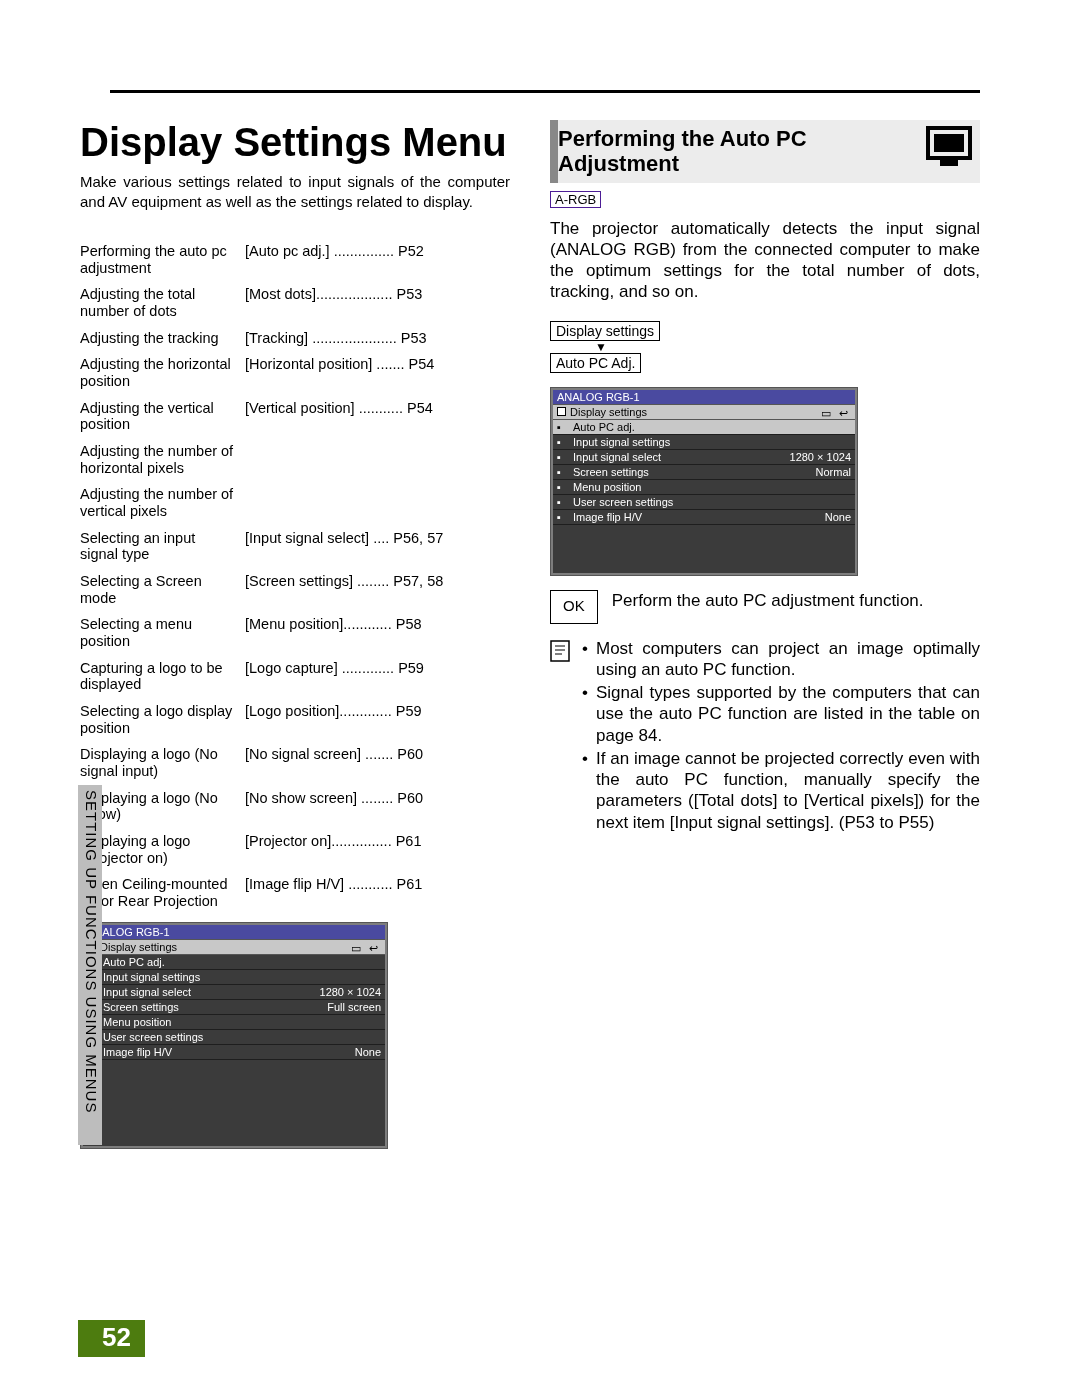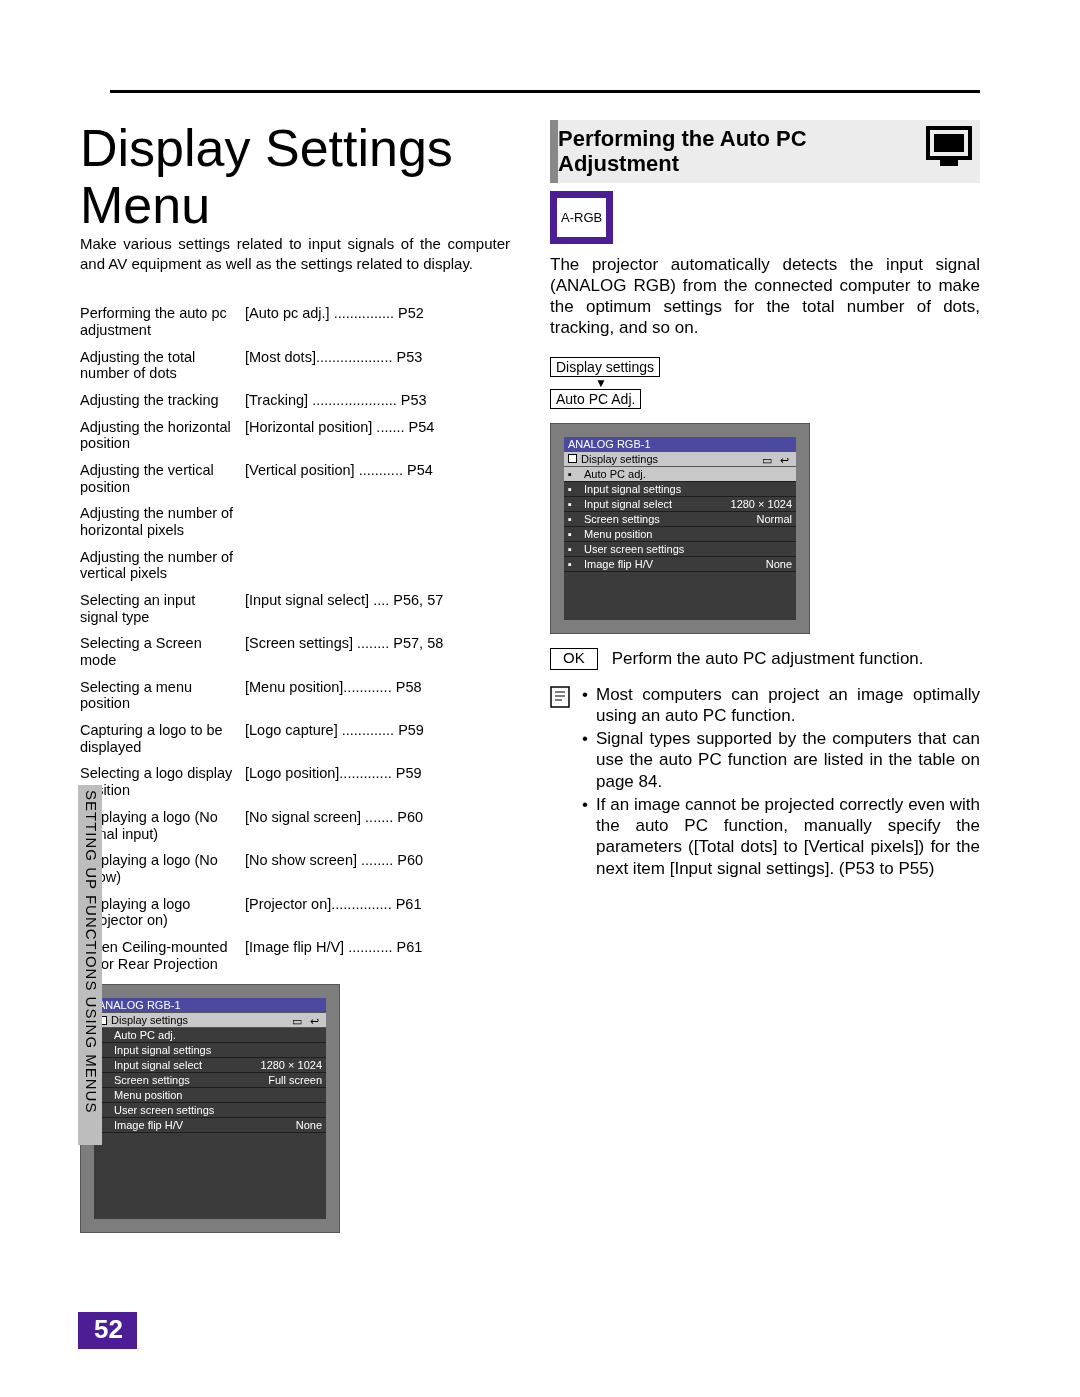--- a/index.html
+++ b/index.html
@@ -18,23 +18,24 @@
     border-top: 3px solid #000;
   }
   .columns {
     display: flex;
     gap: 40px;
     margin-top: 30px;
   }
   .col-left { flex: 1; }
   .col-right { flex: 1; }
   .main-title {
-    font-size: 52px;
-    font-weight: normal;
+    font-size: 40px;
+    font-weight: bold;
     line-height: 1.1;
+    margin-bottom: 8px;
   }
   .intro {
     font-size: 15px;
     line-height: 1.3;
     text-align: justify;
     margin-bottom: 32px;
   }
   .toc {
     font-size: 14.5px;
     line-height: 1.15;
@@ -61,23 +62,23 @@
     line-height: 1.15;
     flex: 1;
   }
   .monitor-icon {
     width: 46px; height: 42px;
     color: #000;
   }
   .monitor-icon svg { width: 100%; height: 100%; }
   .sig-badge {
     display: inline-block;
-    border: 7px solid #4c1d95;
+    border: 1px solid #4c1d95;
     font-size: 13px;
-    padding: 12px 4px;
+    padding: 0 4px;
     margin: 4px 0 10px 0;
   }
   .bodytext {
     font-size: 17px;
     line-height: 1.25;
     text-align: justify;
   }
   .breadcrumb {
     margin: 18px 0 14px 0;
     font-size: 14px;
@@ -89,26 +90,26 @@
   }
   .breadcrumb .arrow {
     display: block;
     text-align: left;
     padding-left: 45px;
     font-size: 12px;
     line-height: 1;
   }
 
   .menu-shot {
-    width: 260px;
+    width: 308px;
     background: #7d7d7d;
     border: 1px solid #555;
     font-size: 11px;
     color: #fff;
-    padding: 13px;
+    padding: 2px;
     margin-bottom: 14px;
   }
   .ms-title {
     background: #4a4aa0;
     color: #fff;
     padding: 1px 4px;
     font-size: 11px;
   }
   .ms-header {
     display: flex;
@@ -139,21 +140,21 @@
 
   .ok-row {
     display:flex;
     margin: 0 0 14px 0;
     gap: 14px;
     font-size: 17px;
     line-height: 1.25;
   }
   .ok-btn {
     border:1px solid #000;
-    padding: 4px 12px;
+    padding: 16px 12px;
     font-size: 15px;
     height: 22px;
     display:flex;
     align-items:center;
   }
   .note-block {
     display:flex;
     gap: 10px;
     font-size: 17px;
     line-height: 1.25;
@@ -181,26 +182,26 @@
     left: 83px;
     top: 790px;
     writing-mode: vertical-rl;
     font-size: 15px;
     letter-spacing: 1px;
     color:#000;
   }
   .page-num {
     position: absolute;
     left: 78px;
-    bottom: 48px;
-    background: #4c1d95;
+    bottom: 40px;
+    background: #4d7c0f;
     color: #fff;
     font-size: 26px;
     font-weight: bold;
-    padding: 2px 14px 4px 16px;
+    padding: 2px 14px 4px 24px;
   }
 </style>
 </head>
 <body>
 
 <div class="top-rule"></div>
 
 <div class="columns">
 
   <div class="col-left">

